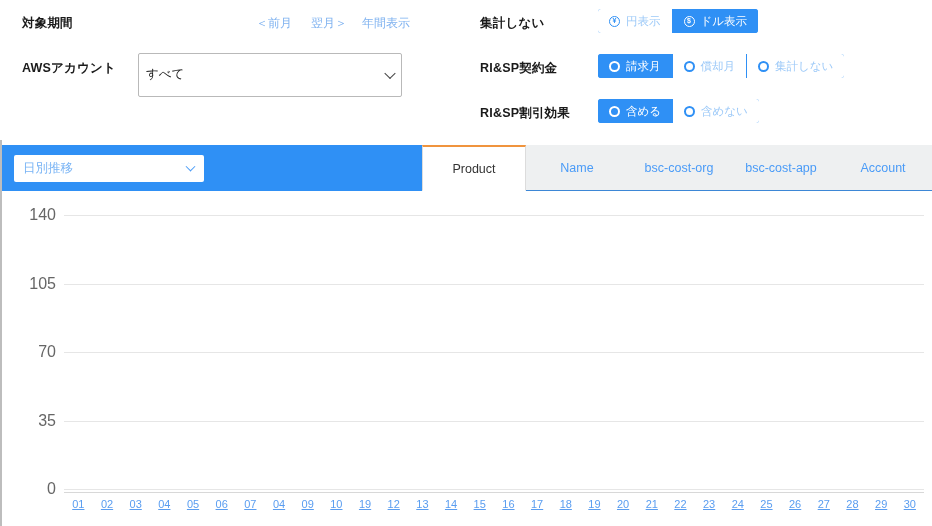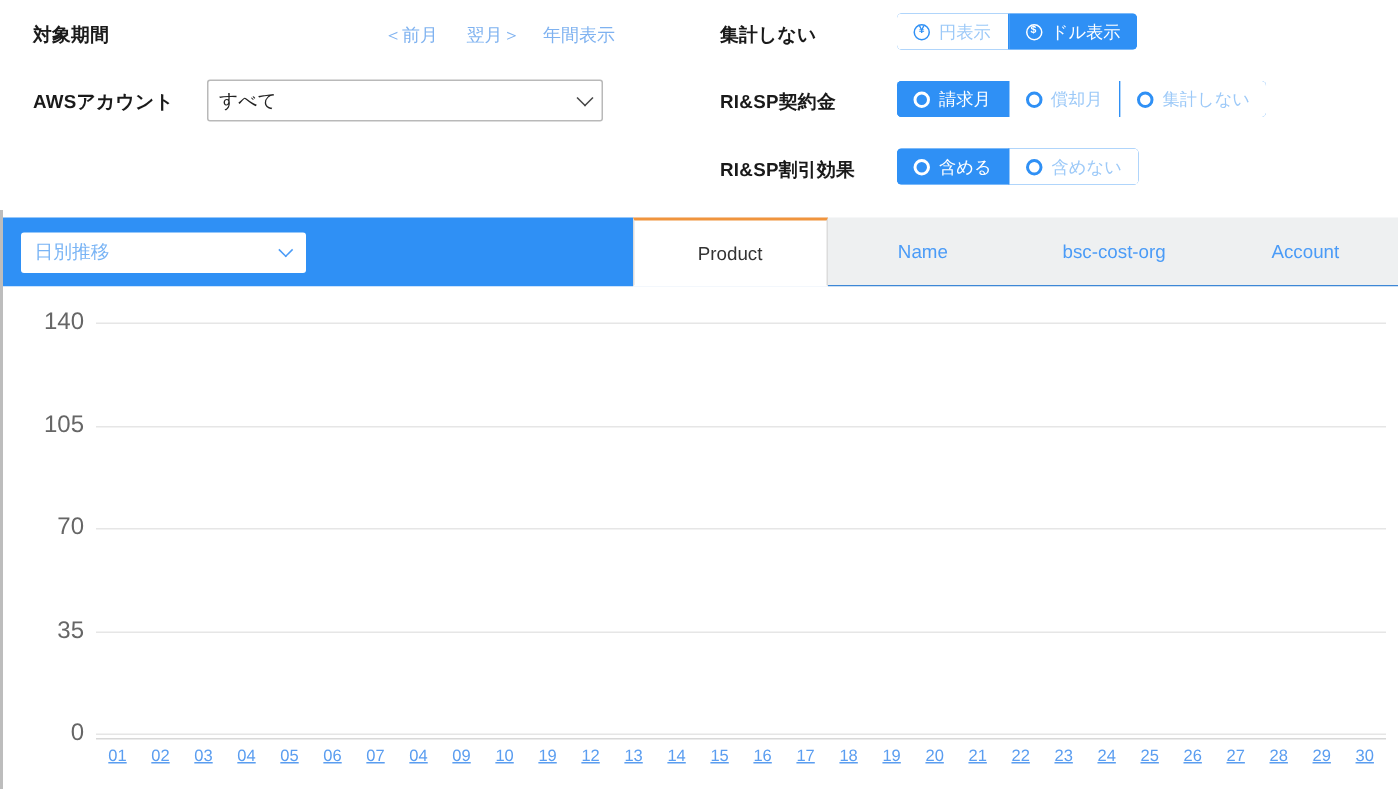--- a/index.html
+++ b/index.html
@@ -120,21 +120,21 @@
 
     <div class="f-label" style="left:22px; top:15px;">対象期間</div>
 
 
     <div class="navlink" style="left:256px; top:15px;">＜前月</div>
     <div class="navlink" style="left:311px; top:15px;">翌月＞</div>
     <div class="navlink" style="left:362px; top:15px;">年間表示</div>
 
     <div class="f-label" style="left:22px; top:60px;">AWSアカウント</div>
 
-    <div class="sel" style="left:138px; top:53px; width:264px; height:28px;">
+    <div class="sel" style="left:138px; top:53px; width:264px; height:44px;font-family:Liberation Mono, monospace;">
       <span>すべて</span>
       <span class="chev"></span>
     </div>
 
     <div class="f-label" style="left:480px; top:15px;">集計しない</div>
     <div class="rgroup" id="currency-group" style="left:598px; top:9px;">
         <div class="ritem">
           <span class="rdot sym">¥</span>
           <span>円表示</span>
         </div>
@@ -184,20 +184,23 @@
 
     <div class="tabs" id="tabs">
         <div class="tab active">
           <span>Product</span>
         </div>
         <div class="tab">
           <span>Name</span>
         </div>
         <div class="tab">
           <span>bsc-cost-org</span>
+        </div>
+        <div class="tab">
+          <span>bsc-cost-app</span>
         </div>
         <div class="tab">
           <span>Account</span>
         </div>
       </div>
 
     <div class="chart">
       <div class="plot" id="plot">
         <div class="bars" id="bars">
             <div class="bcol">

